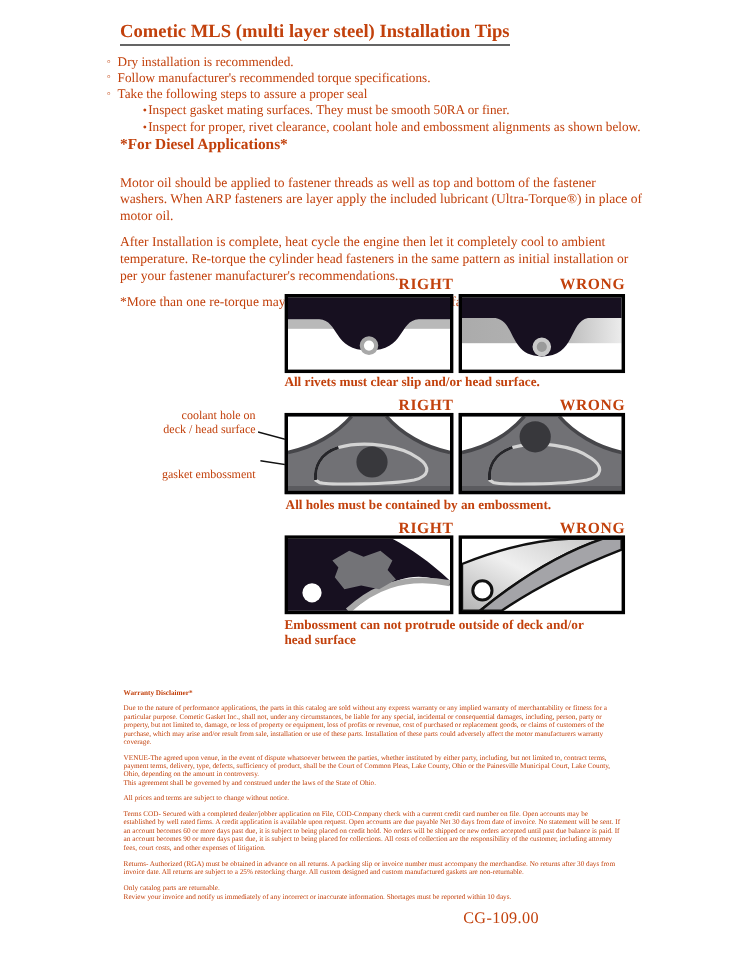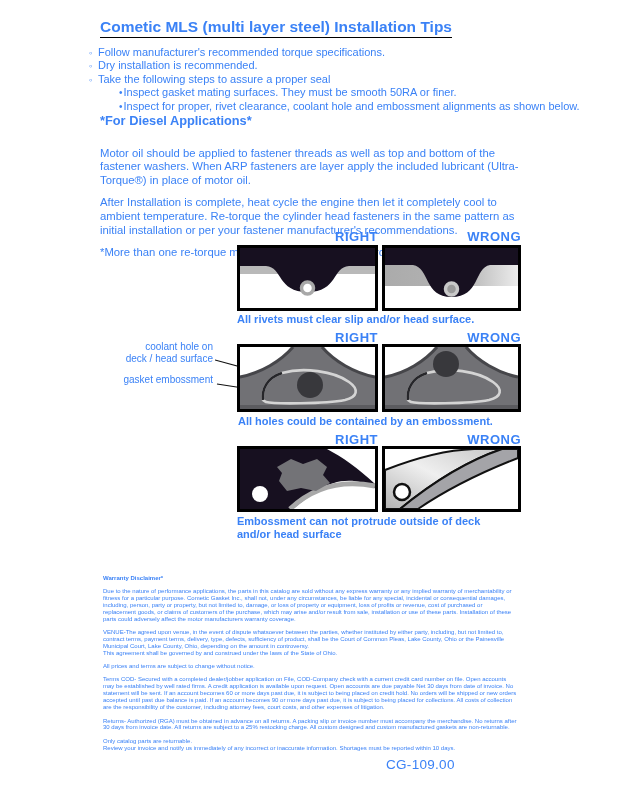--- a/index.html
+++ b/index.html
@@ -1,17 +1,17 @@
 <!DOCTYPE html>
 <html><head>
 <meta charset="utf-8">
 <style>
   html,body{margin:0;padding:0;background:#ffffff;}
   .page{position:relative;width:618px;height:800px;background:#ffffff;
-        font-family:Liberation Sans, sans-serif;color:#3b82f6;overflow:hidden;}
+        font-family:Liberation Serif, serif;color:#c2410c;overflow:hidden;}
 
   .title{position:absolute;left:100px;top:18px;margin:0;font-size:15.5px;font-weight:bold;
          border-bottom:1.8px solid #000;padding-bottom:1px;}
 
   .tips{position:absolute;left:89px;top:46px;font-size:11px;line-height:13.4px;}
   .tip .m{display:inline-block;width:9px;font-size:9.5px;vertical-align:top;}
   .sub{margin-left:30px;}
   .sub .m2{margin-right:1px;font-size:10px;}
 
   .diesel{position:absolute;left:100px;top:114px;width:436px;font-size:11.3px;line-height:13.6px;}
@@ -19,39 +19,39 @@
   .diesel p{margin:0 0 9px 0;}
 
   .dg-label{position:absolute;font-weight:bold;font-size:13px;text-align:right;letter-spacing:.5px;}
   .panel{position:absolute;}
   .panel svg{display:block;}
   .cap{position:absolute;font-weight:bold;font-size:11px;line-height:12.5px;}
 
   .callouts{position:absolute;left:106px;top:341px;width:107px;text-align:right;
             font-size:10px;line-height:11.5px;}
   .callouts .c{display:block;}
-  .callouts .c3{margin-top:10px;}
+  .callouts .c3{margin-top:26px;}
   .pointer-svg{position:absolute;left:215px;top:355px;}
 
   .fineprint{position:absolute;left:103px;top:575px;width:414px;font-size:6px;line-height:6.9px;}
   .fineprint h4{margin:0 0 6px 0;font-size:6px;}
   .fineprint p{margin:0 0 6.5px 0;white-space:pre-line;}
 
   .code{position:absolute;left:386px;top:757px;font-size:13.5px;letter-spacing:.3px;}
 </style>
 </head>
 <body>
 
 <div class="page">
 
   <h1 class="title">Cometic MLS (multi layer steel) Installation Tips</h1>
 
   <div class="tips">
+    <div class="tip"><span class="m">◦</span><span>Dry installation is recommended.</span></div>
     <div class="tip"><span class="m">◦</span><span>Follow manufacturer's recommended torque specifications.</span></div>
-    <div class="tip"><span class="m">◦</span><span>Dry installation is recommended.</span></div>
     <div class="tip"><span class="m">◦</span><span>Take the following steps to assure a proper seal</span></div>
     <div class="sub"><span class="m2">•</span><span>Inspect gasket mating surfaces.  They must be smooth 50RA or finer.</span></div>
     <div class="sub"><span class="m2">•</span><span>Inspect for proper, rivet clearance, coolant hole and embossment alignments as shown below.</span></div>
   </div>
 
   <div class="diesel">
     <h3>*For Diesel Applications*</h3>
     <p>Motor oil should be applied to fastener threads as well as top and bottom of the fastener washers. When ARP fasteners are layer apply the included lubricant (Ultra-Torque®) in place of motor oil.</p>
     <p>After Installation is complete, heat cycle the engine then let it completely cool to ambient temperature. Re-torque the cylinder head fasteners in the same pattern as initial installation or per your fastener manufacturer's recommendations.</p>
     <p>*More than one re-torque may be required to achieve proper fastener stretch*</p>
@@ -121,21 +121,21 @@
       <path d="M55,3 C43,17 24,29 3,33" stroke="#46464a" stroke-width="3" fill="none"></path>
       <path d="M136,3 H84 C96,17 116,29 136,33 Z" fill="#fff"></path>
       <path d="M84,3 C96,17 116,29 136,33" stroke="#46464a" stroke-width="3" fill="none"></path>
       <rect x="3" y="61" width="133" height="4" fill="#5b5b5f"></rect>
       <path d="M26,56 C25,46 29,34 45,29 C66,23 96,27 111,38 C121,45 120,53 107,56 C87,60 36,60 29,58 Z" fill="none" stroke="#d4d4d4" stroke-width="2.6"></path>
       <path d="M26,56 C25,46 29,34 45,29" fill="none" stroke="#26262a" stroke-width="2.6"></path>
       <circle cx="64" cy="20" r="13" fill="#38383c"></circle>
       <rect x="1.5" y="1.5" width="136" height="65" fill="none" stroke="#000" stroke-width="3"></rect>
     </svg>
   </div>
-  <div class="cap" style="left:238px;top:415px;">All holes could be contained by an embossment.</div>
+  <div class="cap" style="left:238px;top:415px;">All holes must be contained by an embossment.</div>
 
   <div class="dg-label" style="left:237px;top:432px;width:141px;">RIGHT</div>
   <div class="dg-label" style="left:382px;top:432px;width:139px;">WRONG</div>
 
   <div class="panel" style="left:237px;top:446px;">
     <svg width="141" height="66" viewBox="0 0 141 66">
       <rect width="141" height="66" fill="#fff"></rect>
       <rect x="3" y="3" width="135" height="60" fill="#171020"></rect>
       <path d="M90,3 H138 V38 C121,22 105,11 90,3 Z" fill="#fff"></path>
       <path d="M56,63 H138 V42 C120,31 98,33 82,44 C71,51 63,57 56,63 Z" fill="#fff"></path>

